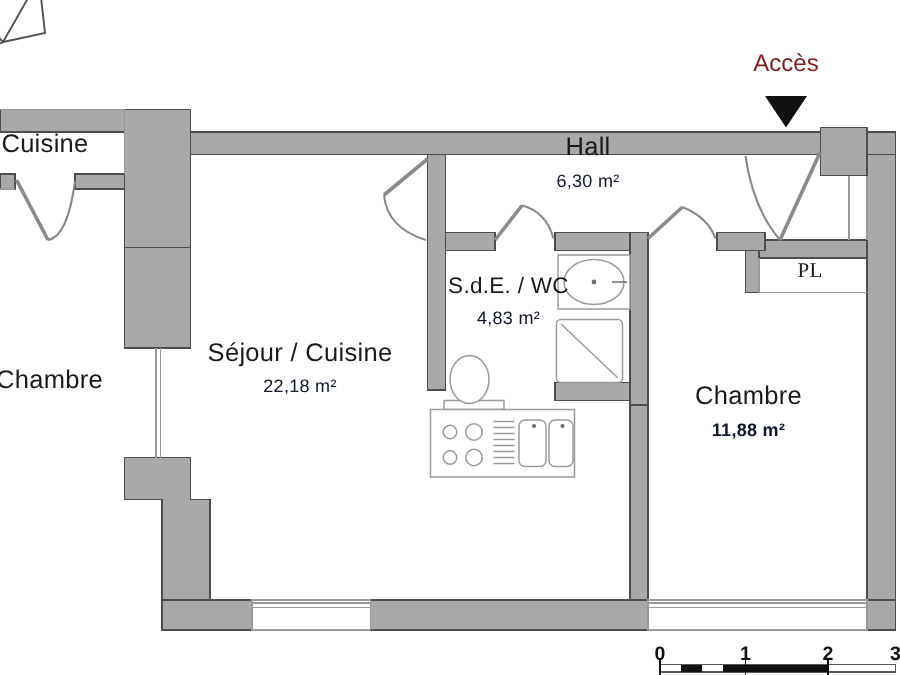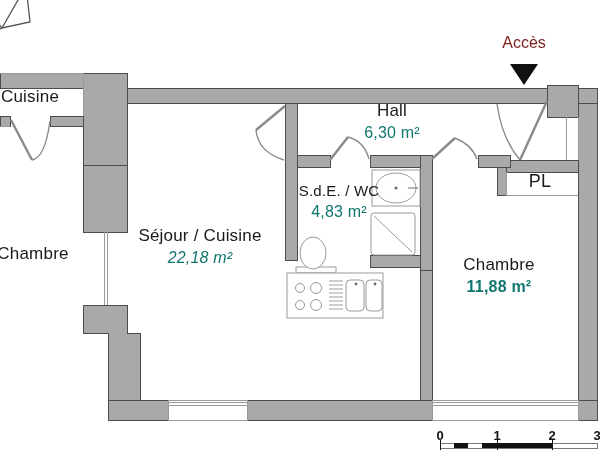--- a/index.html
+++ b/index.html
@@ -28,26 +28,26 @@
     white-space: nowrap;
     text-align: center;
     transform: translate(-50%, -50%);
     letter-spacing: 0.2px;
   }
   .room-name {
     font-size: 17px;
     line-height: 19px;
   }
   .room-area {
-    font-size: 16px;
+    font-size: 12px;
     line-height: 14px;
-    color: #0f766e;
+    color: #0f172a;
   }
   .small-label .room-name { font-size: 15px; }
-  .tiny-label .room-name { font-size: 18px; }
+  .tiny-label .room-name { font-size: 14px; font-family: Liberation Serif, serif; }
   .scale-num {
     position: absolute;
     font-size: 13px;
     font-weight: bold;
     color: #111111;
     transform: translateX(-50%);
   }
   .access-label {
     position: absolute;
     font-size: 16px;
@@ -204,24 +204,24 @@
   <div class="room-label" style="left:30px; top:96px;">
     <div class="room-name">Cuisine</div>
   </div>
 
   <div class="room-label" style="left:33px; top:253px;">
     <div class="room-name">Chambre</div>
   </div>
 
   <div class="room-label" style="left:200px; top:245px;">
     <div class="room-name">Séjour / Cuisine</div>
-    <div class="room-area" style="margin-top:6px;font-style:italic;">22,18 m²</div>
-  </div>
-
-  <div class="room-label" style="left:392px; top:120px;">
+    <div class="room-area" style="margin-top:6px;">22,18 m²</div>
+  </div>
+
+  <div class="room-label" style="left:392px; top:108px;">
     <div class="room-name">Hall</div>
     <div class="room-area" style="margin-top:6px;">6,30 m²</div>
   </div>
 
   <div class="room-label small-label" style="left:339px; top:200px;">
     <div class="room-name">S.d.E. / WC</div>
     <div class="room-area" style="margin-top:5px;">4,83 m²</div>
   </div>
 
   <div class="room-label" style="left:499px; top:274px;">

